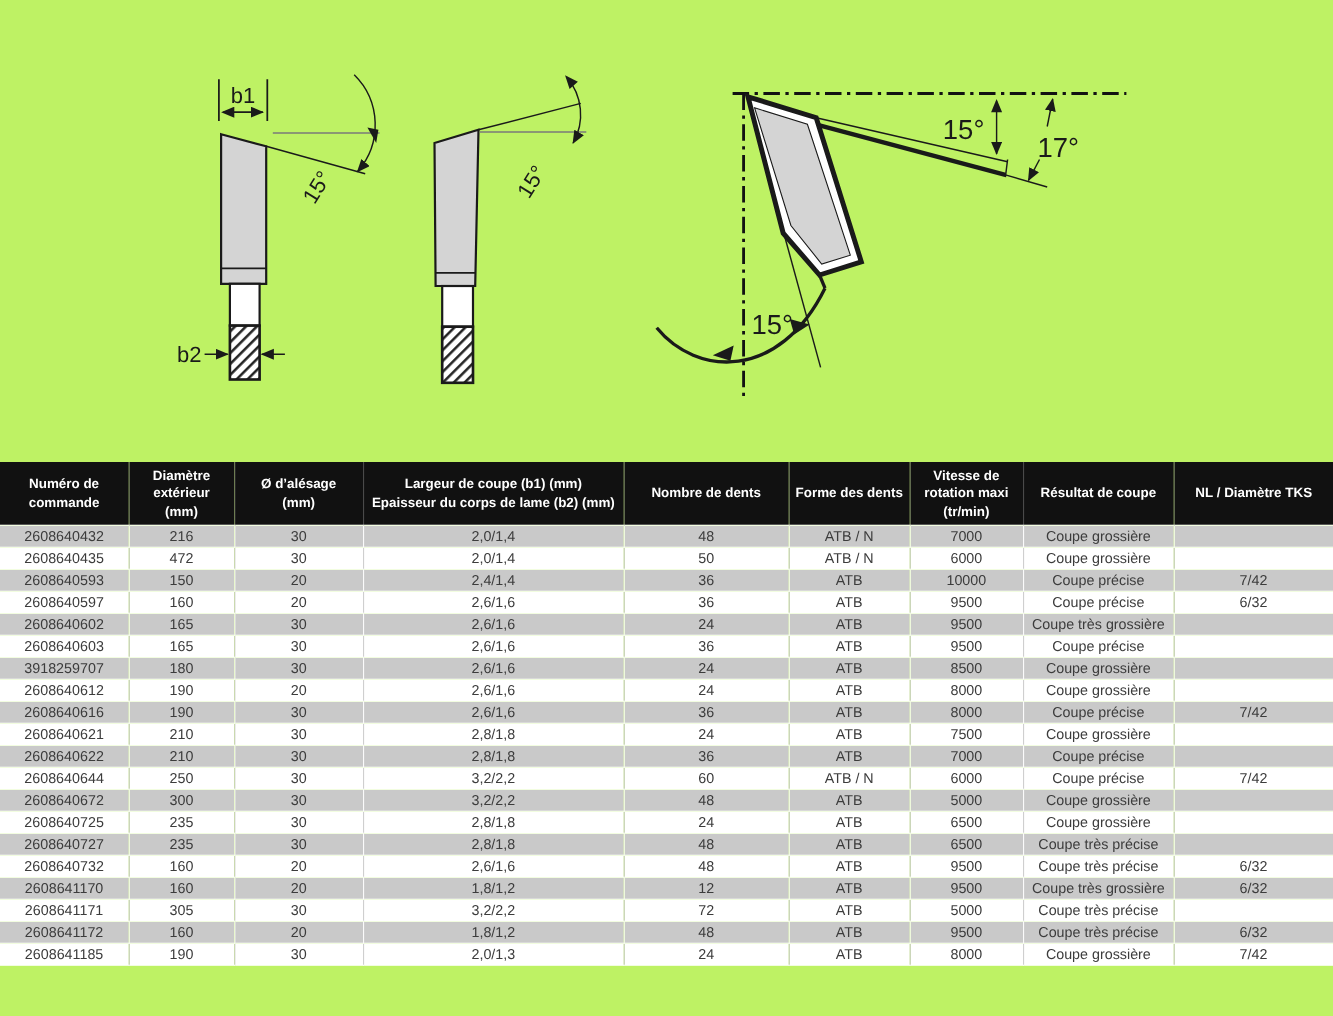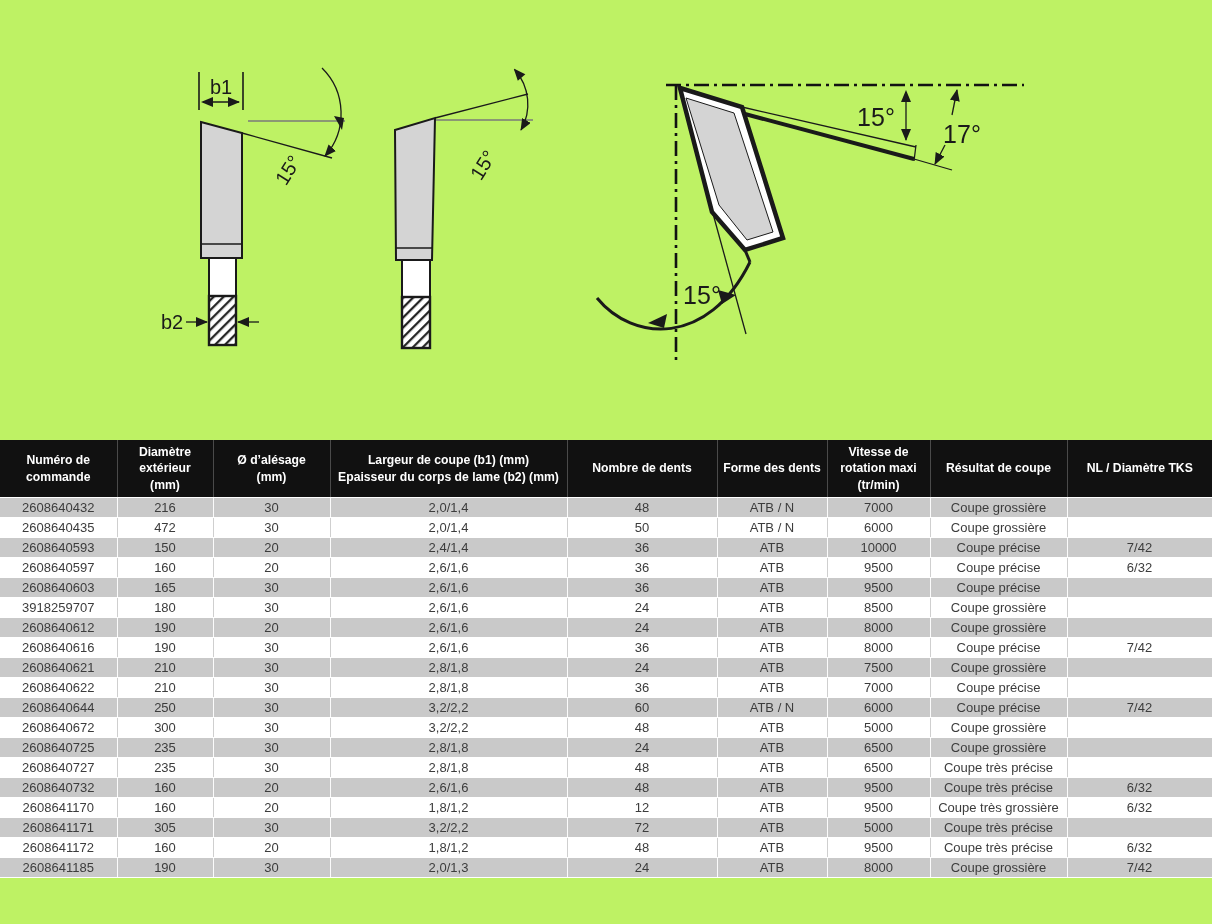--- a/index.html
+++ b/index.html
@@ -15,21 +15,21 @@
   svg .ln{stroke:#1a1a1a;stroke-width:1.6;fill:none;}
   svg .thin{stroke:#1a1a1a;stroke-width:1.3;fill:none;}
   svg .thick{stroke:#1a1a1a;stroke-width:4;fill:none;}
   svg .gray-ref{stroke:#7a7a7a;stroke-width:1.4;fill:none;}
   svg .dashdot{stroke:#121212;stroke-width:2.6;fill:none;stroke-dasharray:15 5 3 5;}
   svg .tooth{fill:#d4d4d4;stroke:#1a1a1a;stroke-width:2;}
   svg .dlabel{font-family:"Liberation Sans",sans-serif;font-size:20px;fill:#1a1a1a;}
   svg .dlabel-big{font-family:"Liberation Sans",sans-serif;font-size:25px;fill:#1a1a1a;}
 
   table.spec{
-    position:absolute;left:0;top:440px;width:1212px;
+    position:absolute;left:0;top:420px;width:1212px;
     border-collapse:collapse;table-layout:fixed;
   }
   table.spec thead th{
     background:#111111;color:#ffffff;font-size:12.2px;font-weight:bold;
     height:57px;text-align:center;vertical-align:middle;white-space:pre-line;
     line-height:1.32;border-right:1px solid #4a4a4a;border-bottom:1px solid #fff;
     padding:0 1px;overflow:hidden;
   }
   table.spec thead th:last-child{border-right:none;}
   table.spec tbody td{
@@ -207,20 +207,31 @@
       <td>160</td>
       <td>20</td>
       <td>2,6/1,6</td>
       <td>36</td>
       <td>ATB</td>
       <td>9500</td>
       <td>Coupe précise</td>
       <td>6/32</td>
     </tr>
         <tr>
+      <td>2608640602</td>
+      <td>165</td>
+      <td>30</td>
+      <td>2,6/1,6</td>
+      <td>24</td>
+      <td>ATB</td>
+      <td>9500</td>
+      <td>Coupe très grossière</td>
+      <td></td>
+    </tr>
+        <tr>
       <td>2608640603</td>
       <td>165</td>
       <td>30</td>
       <td>2,6/1,6</td>
       <td>36</td>
       <td>ATB</td>
       <td>9500</td>
       <td>Coupe précise</td>
       <td></td>
     </tr>

